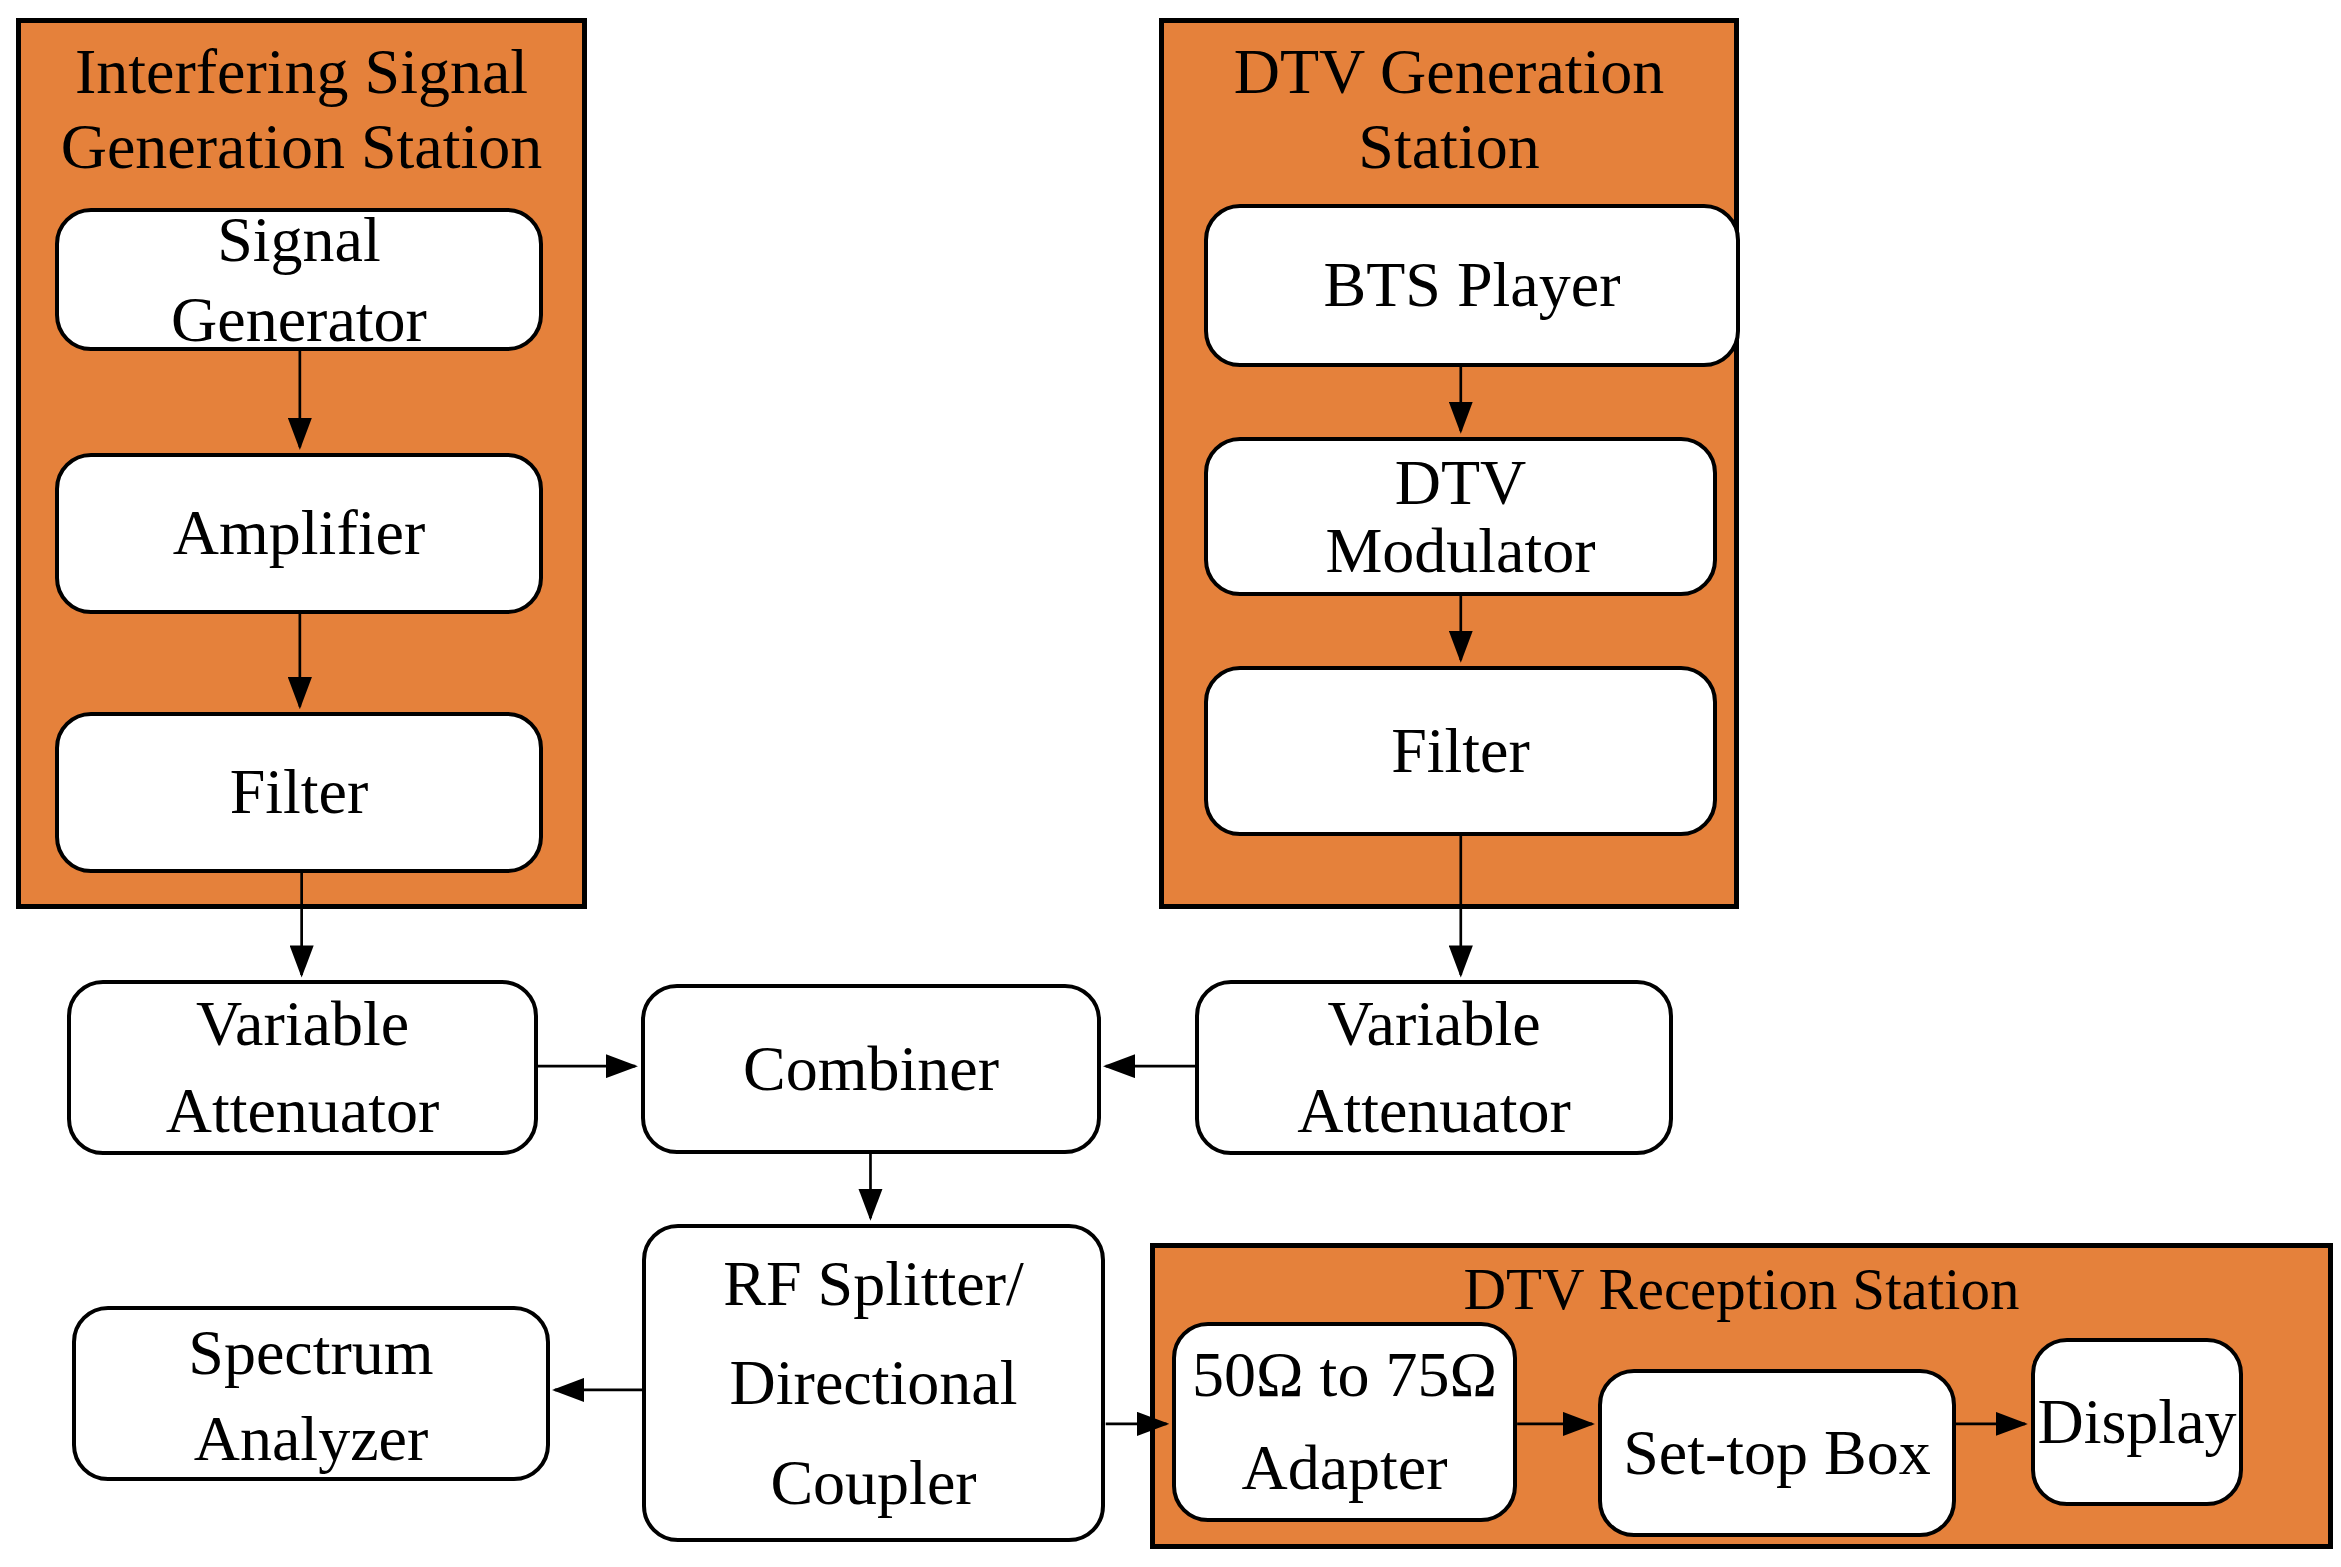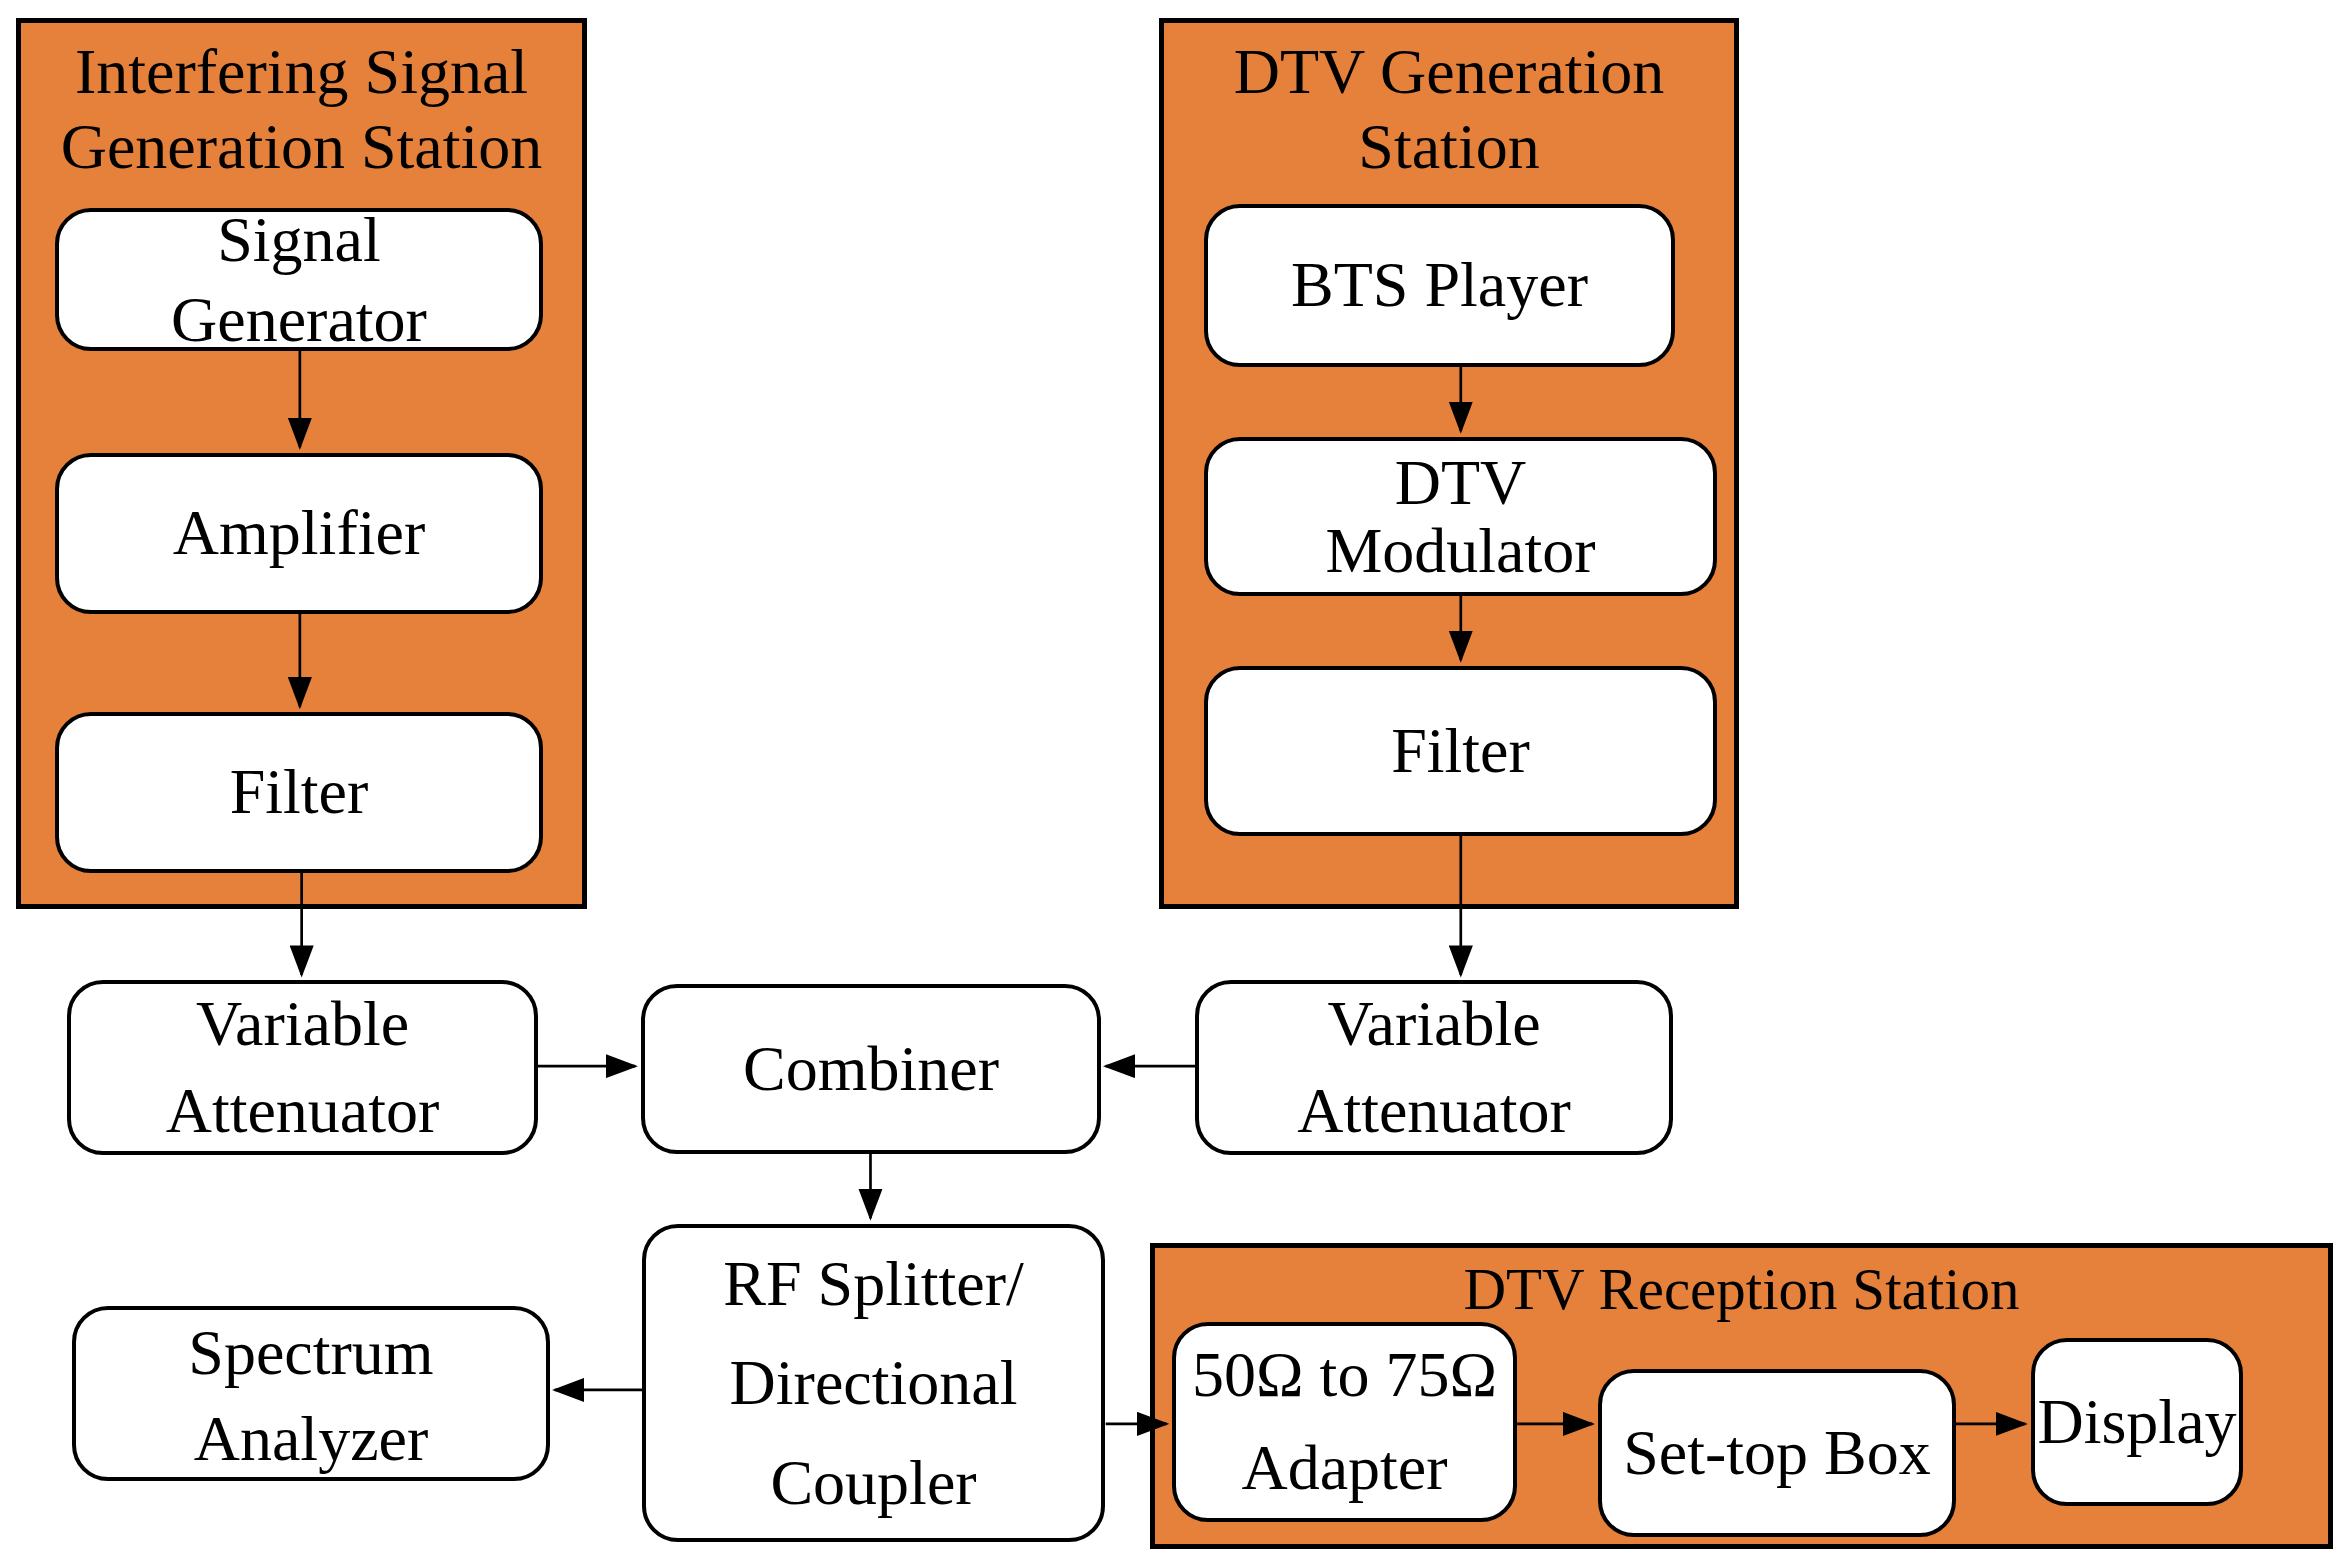--- a/index.html
+++ b/index.html
@@ -89,21 +89,21 @@
     <span>Signal</span>
     <span>Generator</span>
   </div>
   <div class="node" style="left:55px; top:453px; width:488px; height:161px;">
     <span>Amplifier</span>
   </div>
   <div class="node" style="left:55px; top:712px; width:488px; height:161px;">
     <span>Filter</span>
   </div>
 
-  <div class="node" style="left:1204px; top:204px; width:471px; height:163px;">
+  <div class="node" style="left:1204px; top:204px; width:536px; height:163px;">
     <span>BTS Player</span>
   </div>
   <div class="node tight" style="left:1204px; top:437px; width:513px; height:159px;">
     <span>DTV</span>
     <span>Modulator</span>
   </div>
   <div class="node" style="left:1204px; top:666px; width:513px; height:170px;">
     <span>Filter</span>
   </div>
 

